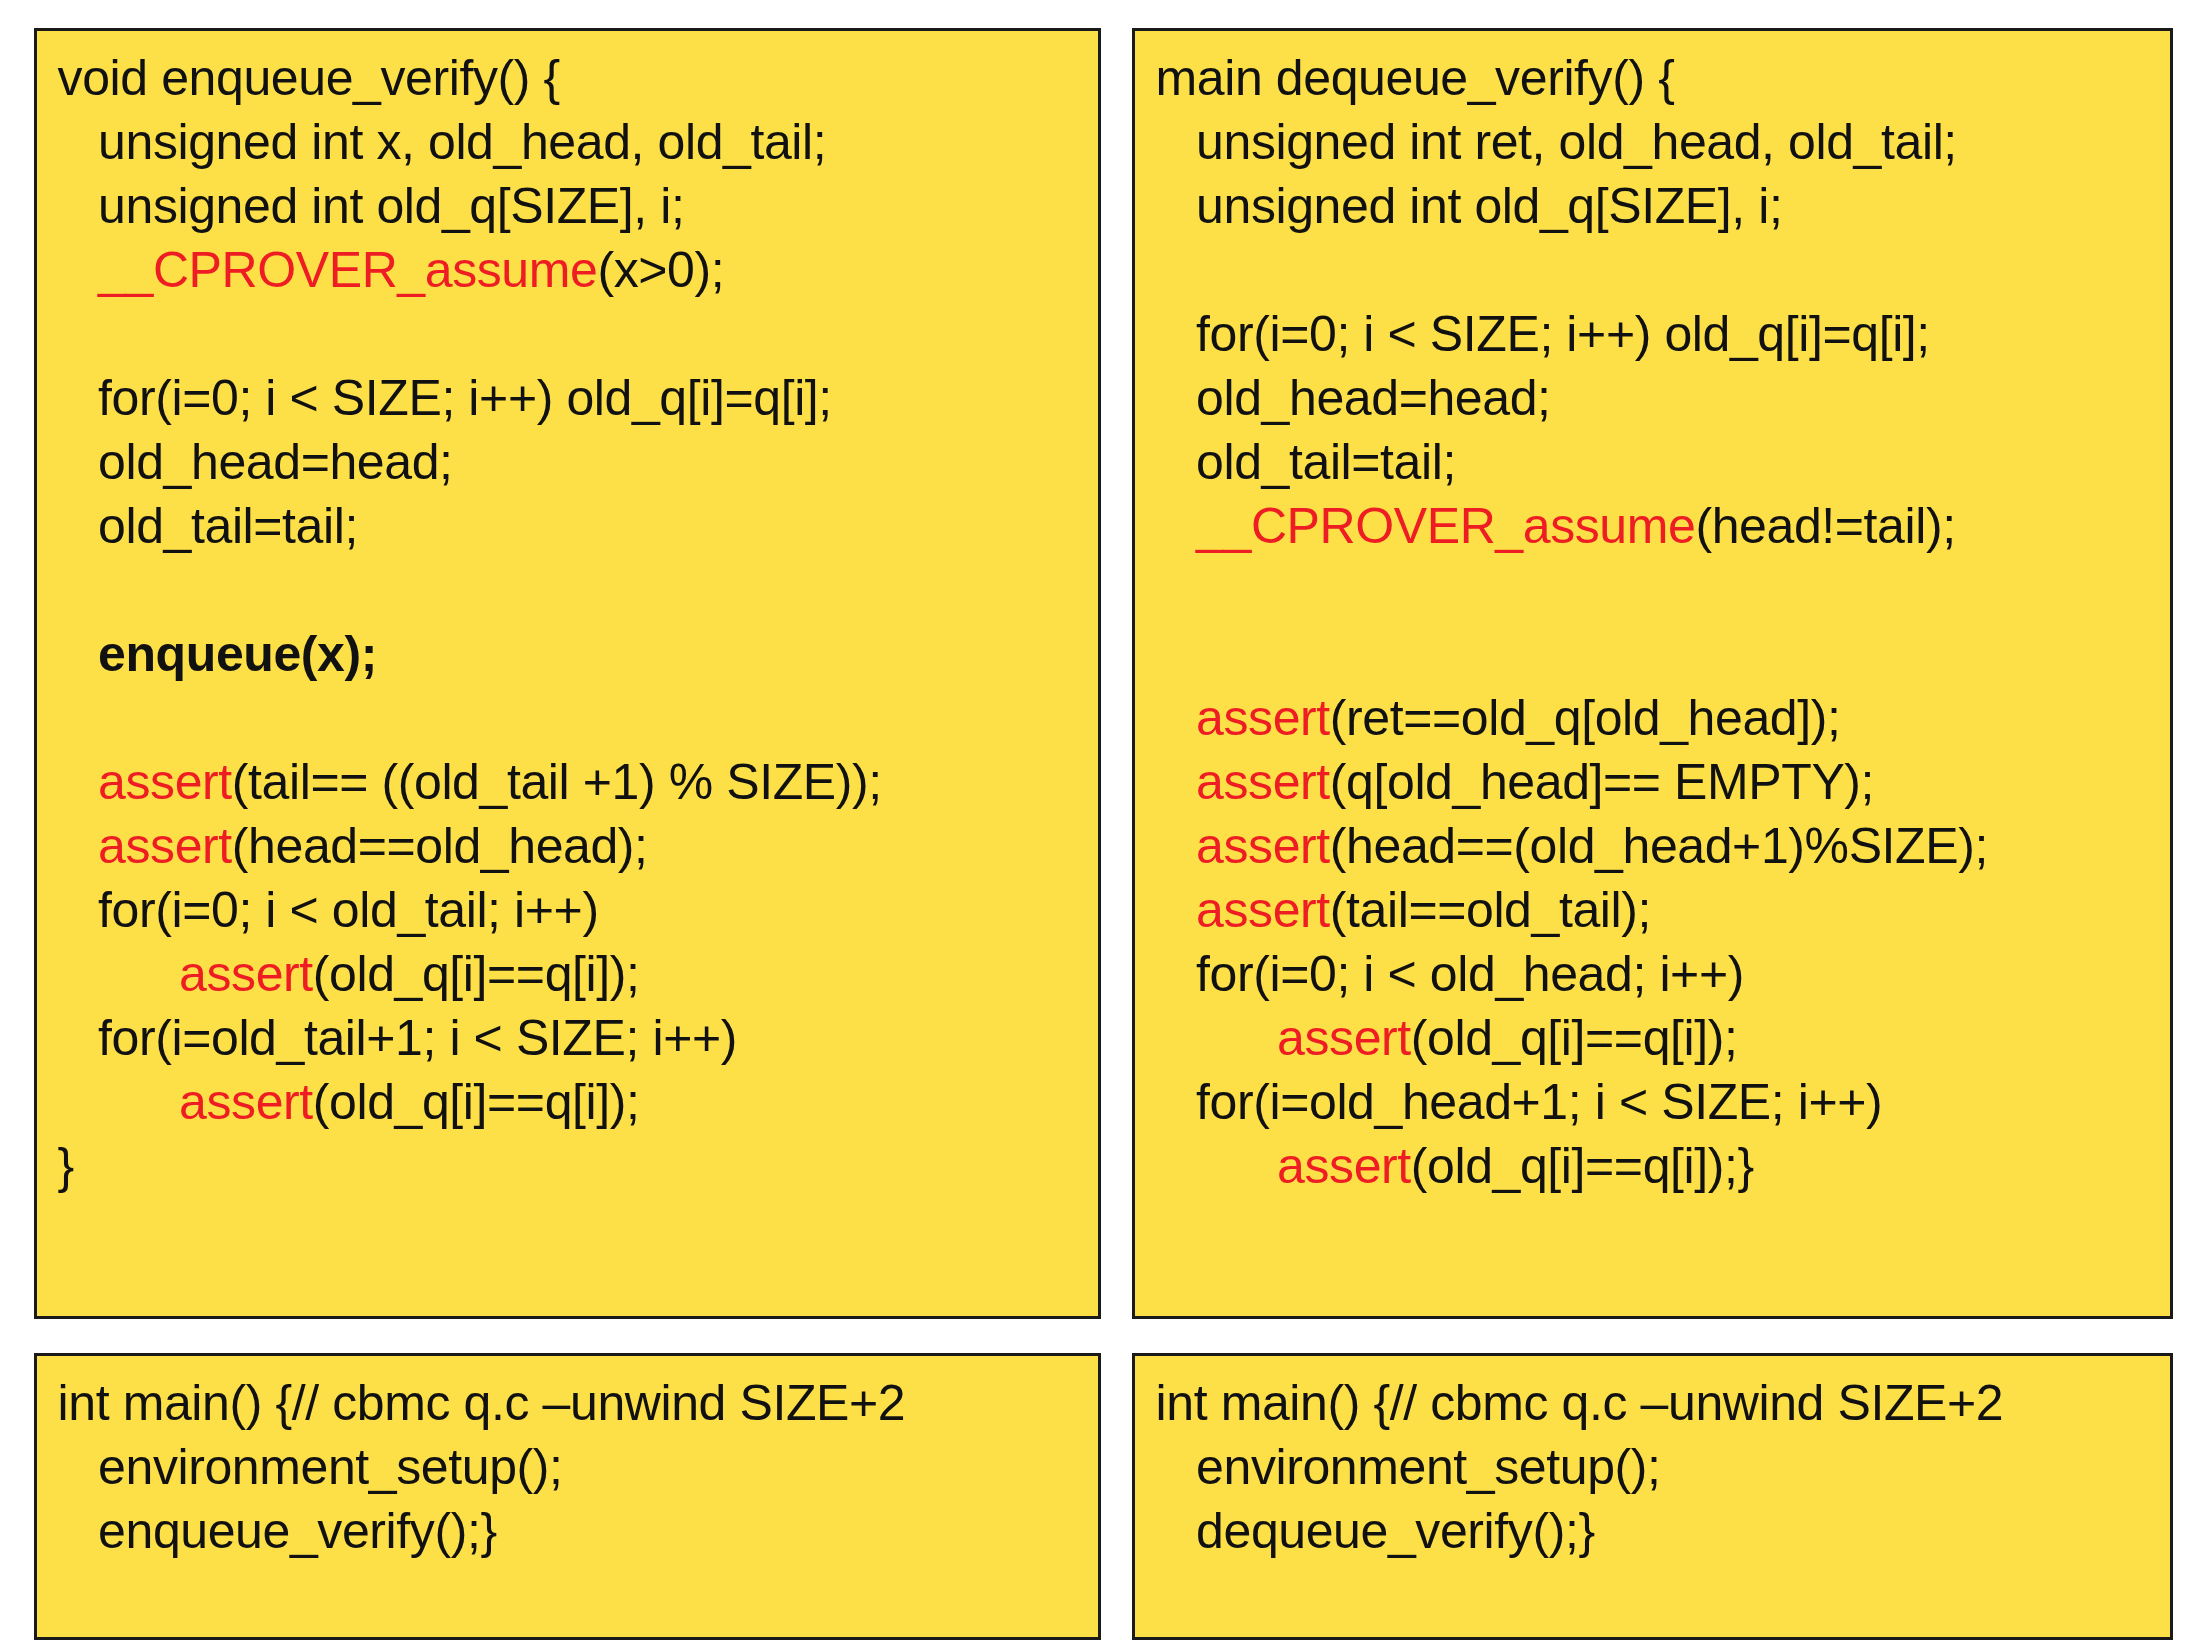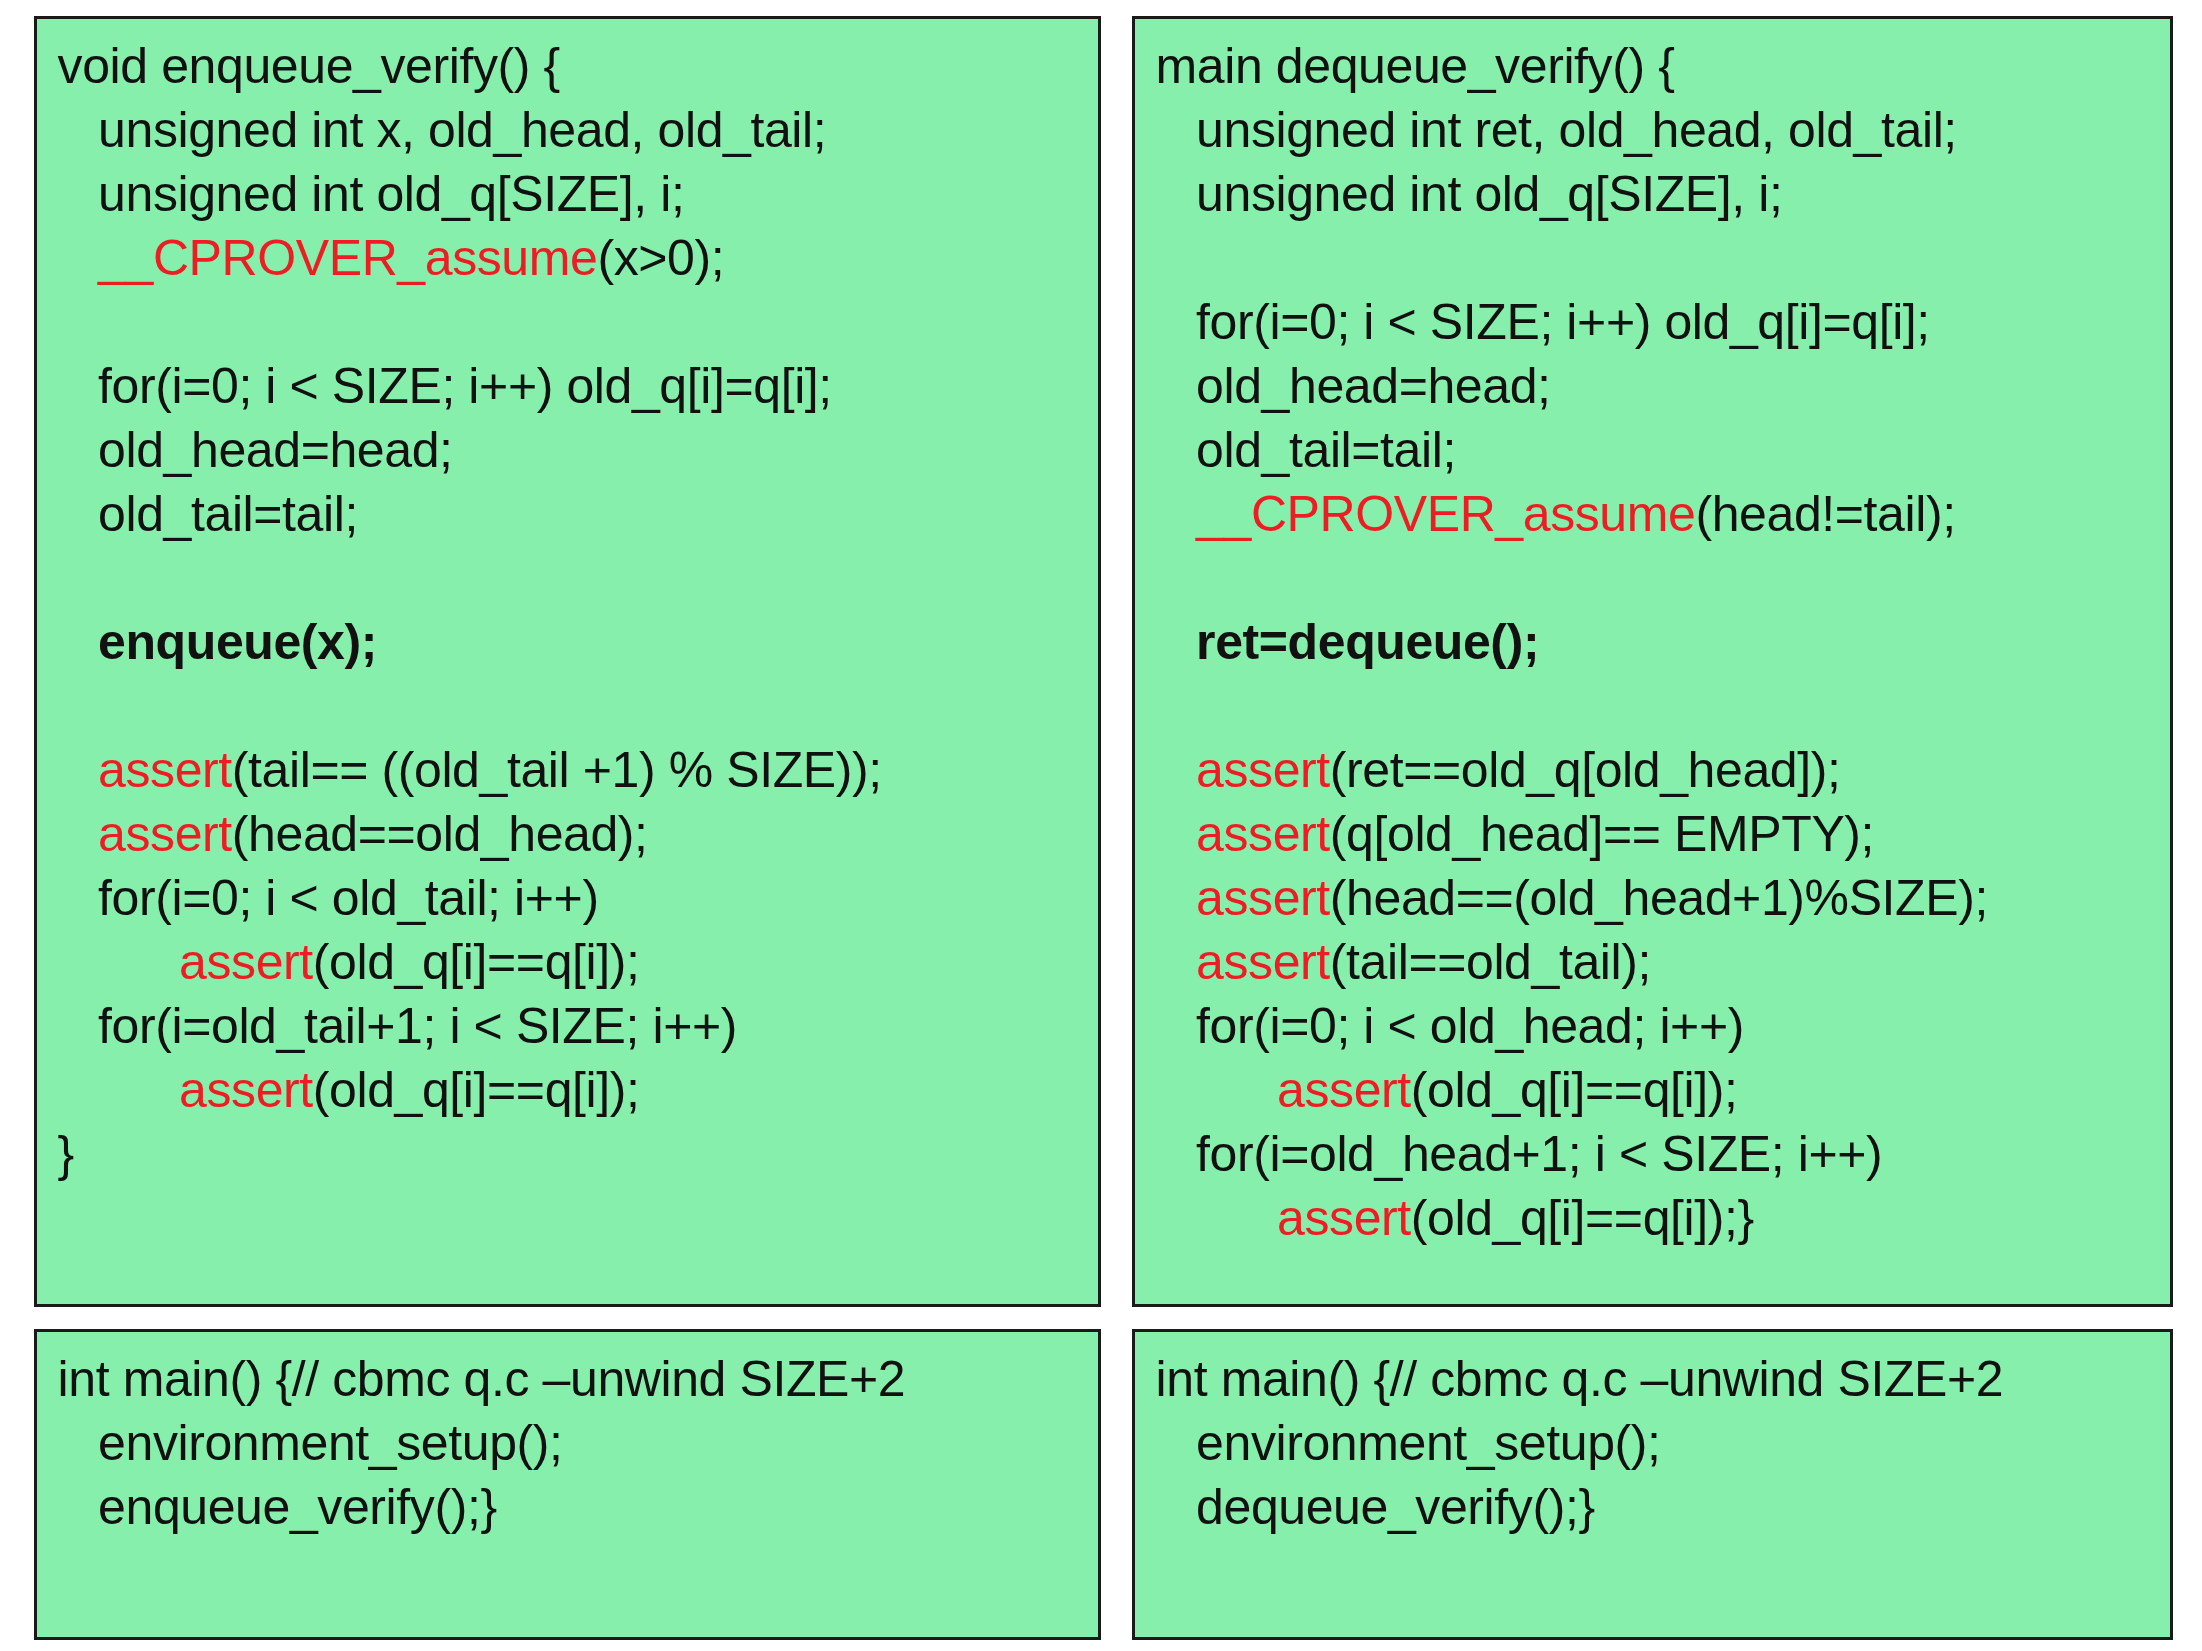--- a/index.html
+++ b/index.html
@@ -27,24 +27,25 @@
   .column {
     display: flex;
     flex-direction: column;
     gap: 22.4px;
   }
   .column-left  { width: 1067px; }
   .column-right { width: 1041px; }
 
   .code-box {
     border: 3.4px solid #1a1a1a;
-    background: #86efac;
+    background: #fde047;
     box-sizing: border-box;
     padding: 15.5px 12px 15.5px 20.6px;
     overflow: hidden;
+    margin-top: 12px;
   }
   .box-verify-left  { height: 1291px; }
   .box-verify-right { height: 1291px; }
   .box-main         { flex: 1 1 auto; }
 
   .code-line {
     font-family: "Liberation Sans", sans-serif;
     font-size: 50px;
     line-height: 64px;
     color: #111111;
@@ -94,21 +95,20 @@
     <div class="code-box box-verify-right">
         <div class="code-line"><span class="tok-plain" style="color: rgb(17, 17, 17);">main dequeue_verify() {</span></div>
         <div class="code-line"><span class="tok-plain" style="color: rgb(17, 17, 17);">   unsigned int ret, old_head, old_tail;</span></div>
         <div class="code-line"><span class="tok-plain" style="color: rgb(17, 17, 17);">   unsigned int old_q[SIZE], i;</span></div>
         <div class="code-line blank">&nbsp;</div>
         <div class="code-line"><span class="tok-plain" style="color: rgb(17, 17, 17);">   for(i=0; i &lt; SIZE; i++) old_q[i]=q[i];</span></div>
         <div class="code-line"><span class="tok-plain" style="color: rgb(17, 17, 17);">   old_head=head;</span></div>
         <div class="code-line"><span class="tok-plain" style="color: rgb(17, 17, 17);">   old_tail=tail;</span></div>
         <div class="code-line"><span class="tok-red" style="color: rgb(238, 28, 35);">   __CPROVER_assume</span><span class="tok-plain" style="color: rgb(17, 17, 17);">(head!=tail);</span></div>
         <div class="code-line blank">&nbsp;</div>
-        <div class="code-line bold"><span class="tok-plain" style="color: rgb(17, 17, 17);">   ret=dequeue();</span></div>
         <div class="code-line blank">&nbsp;</div>
         <div class="code-line"><span class="tok-red" style="color: rgb(238, 28, 35);">   assert</span><span class="tok-plain" style="color: rgb(17, 17, 17);">(ret==old_q[old_head]);</span></div>
         <div class="code-line"><span class="tok-red" style="color: rgb(238, 28, 35);">   assert</span><span class="tok-plain" style="color: rgb(17, 17, 17);">(q[old_head]== EMPTY);</span></div>
         <div class="code-line"><span class="tok-red" style="color: rgb(238, 28, 35);">   assert</span><span class="tok-plain" style="color: rgb(17, 17, 17);">(head==(old_head+1)%SIZE);</span></div>
         <div class="code-line"><span class="tok-red" style="color: rgb(238, 28, 35);">   assert</span><span class="tok-plain" style="color: rgb(17, 17, 17);">(tail==old_tail);</span></div>
         <div class="code-line"><span class="tok-plain" style="color: rgb(17, 17, 17);">   for(i=0; i &lt; old_head; i++)</span></div>
         <div class="code-line"><span class="tok-red" style="color: rgb(238, 28, 35);">         assert</span><span class="tok-plain" style="color: rgb(17, 17, 17);">(old_q[i]==q[i]);</span></div>
         <div class="code-line"><span class="tok-plain" style="color: rgb(17, 17, 17);">   for(i=old_head+1; i &lt; SIZE; i++)</span></div>
         <div class="code-line"><span class="tok-red" style="color: rgb(238, 28, 35);">         assert</span><span class="tok-plain" style="color: rgb(17, 17, 17);">(old_q[i]==q[i]);}</span></div>
       </div>

